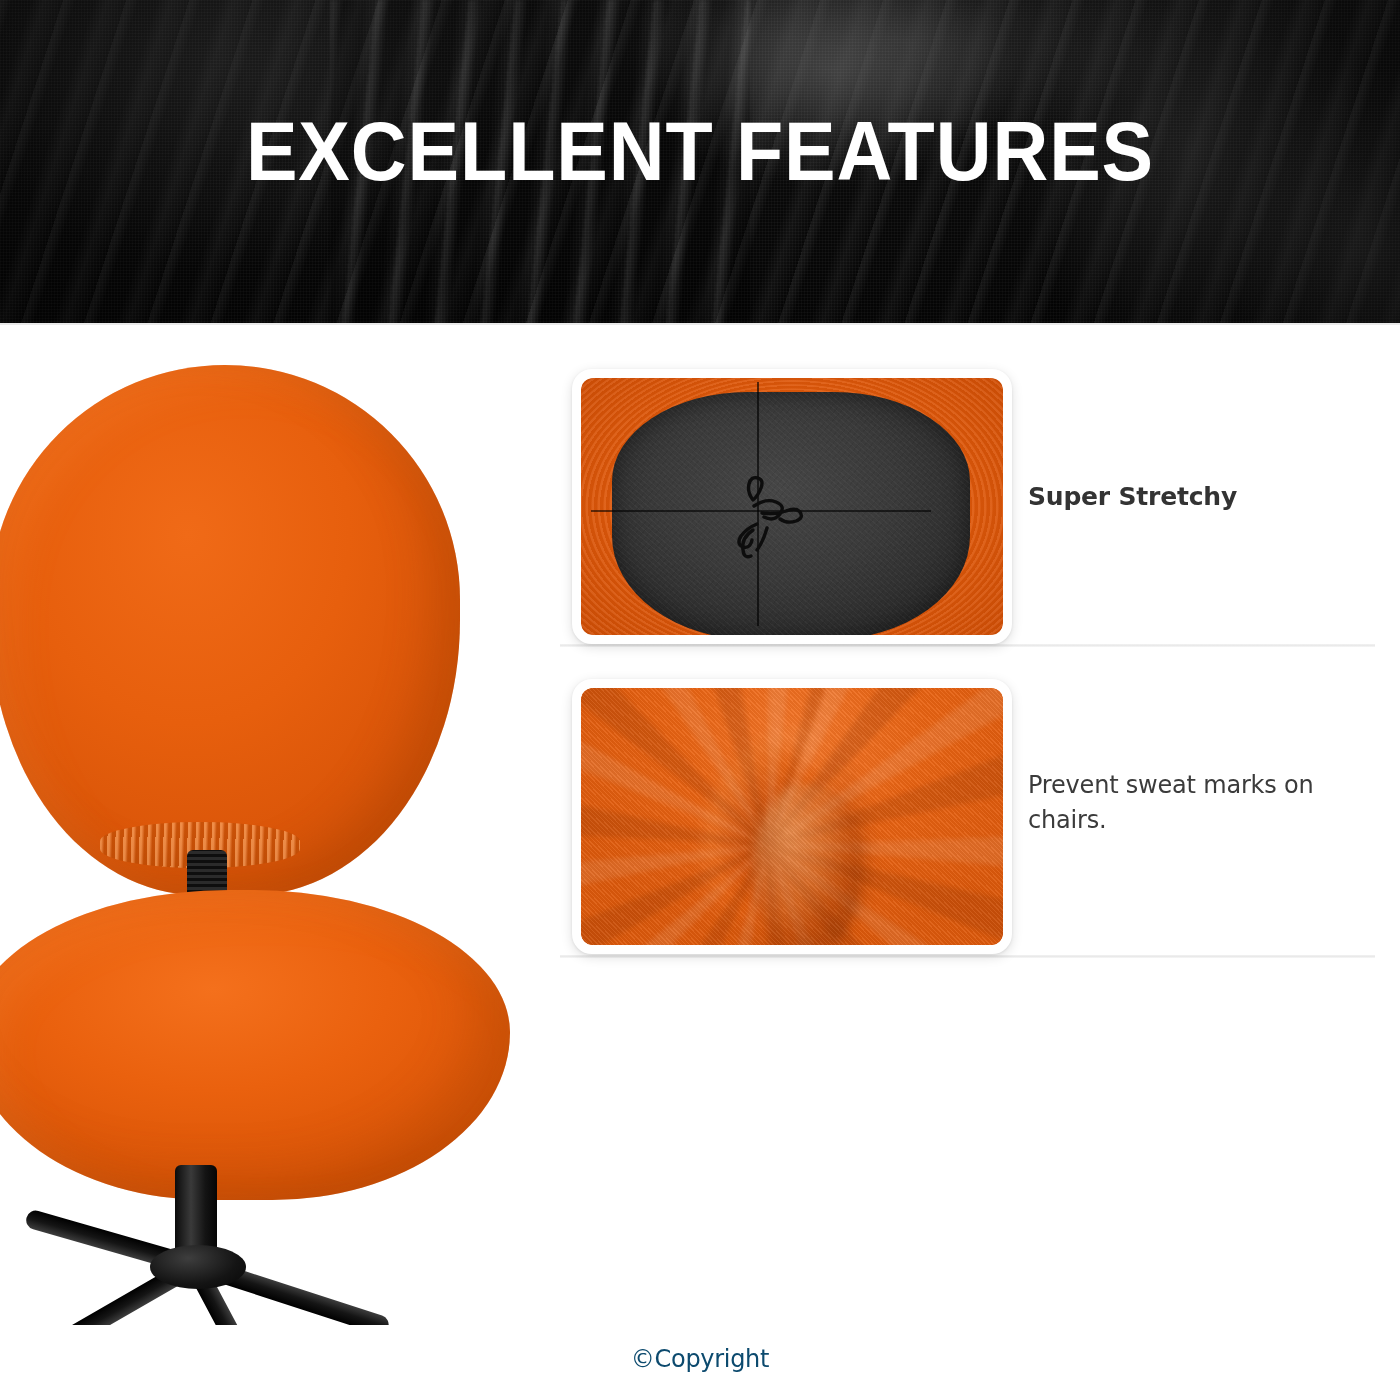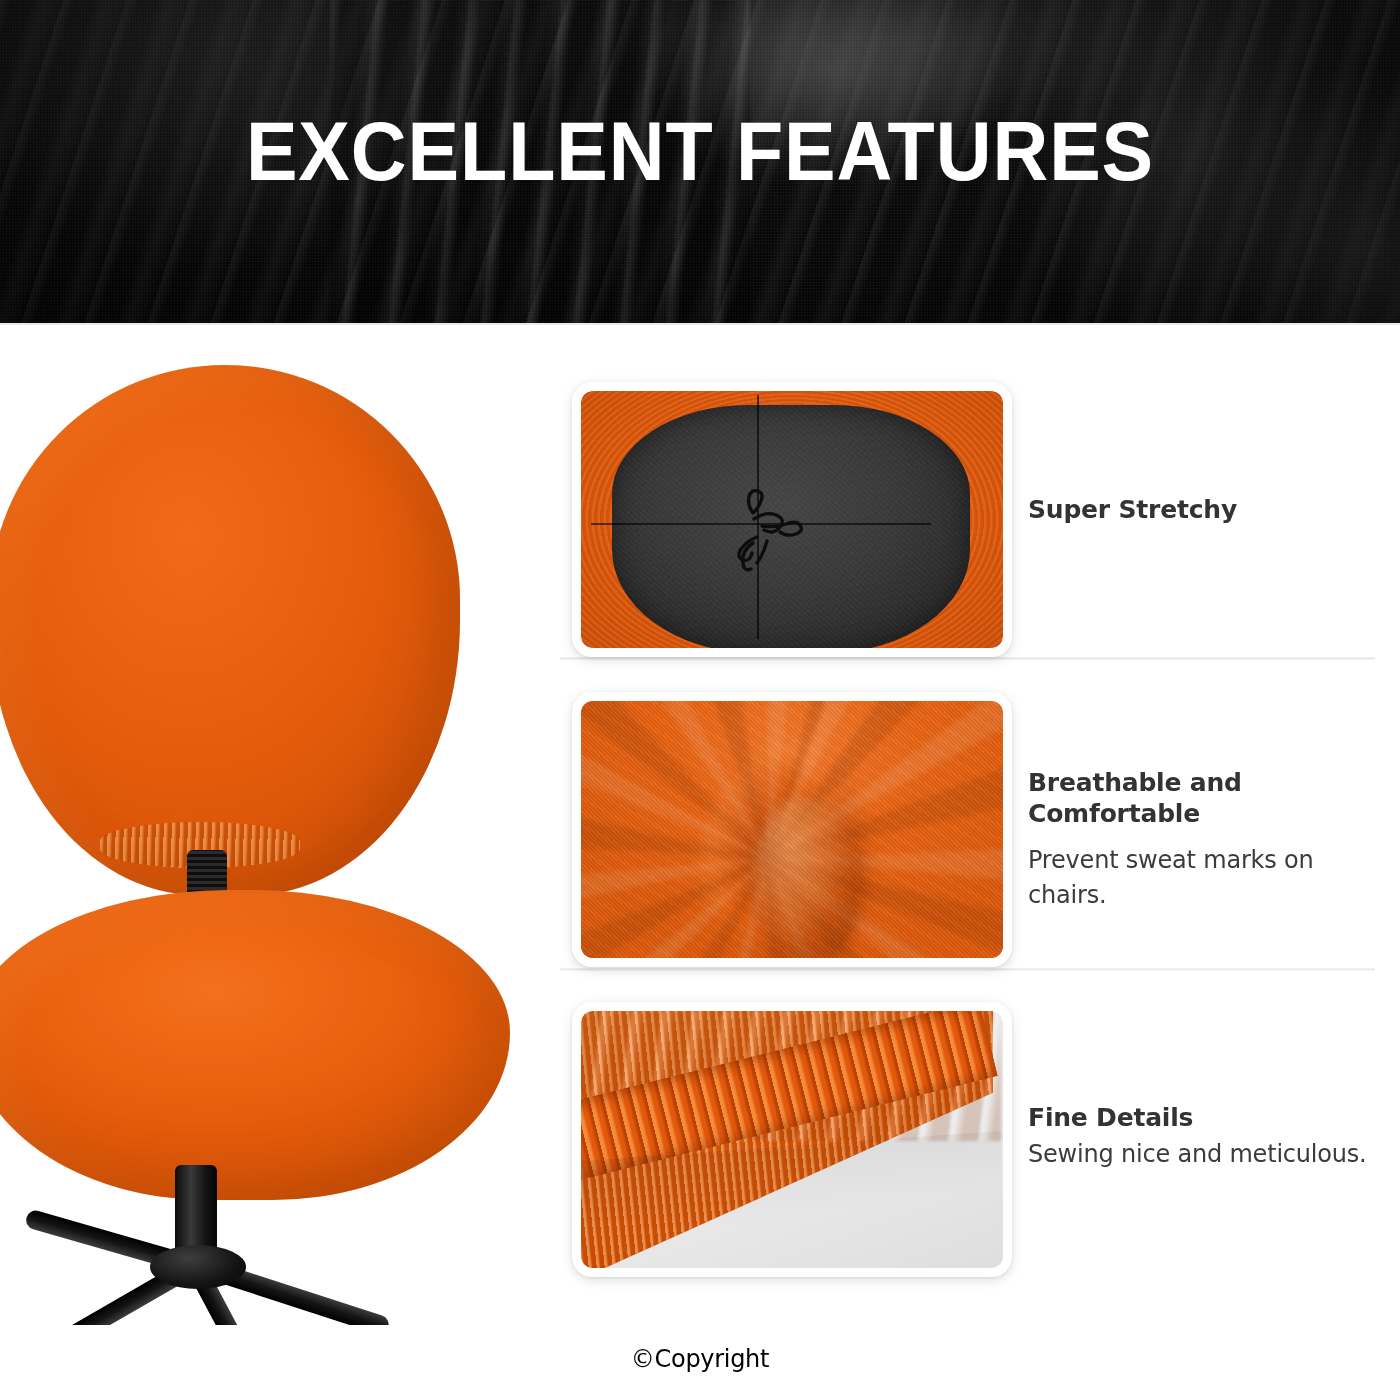--- a/index.html
+++ b/index.html
@@ -173,21 +173,21 @@
     transform-origin: 6px 10px;
   }
   .leg.l1 { transform: rotate(150deg); }
   .leg.l2 { transform: rotate(196deg); width: 180px; }
   .leg.l3 { transform: rotate(18deg); }
   .leg.l4 { transform: rotate(62deg); width: 150px; }
 
   
   .features {
     position: absolute;
-    left: 560px; top: 352px;
+    left: 560px; top: 339px;
     width: 840px; height: 960px;
   }
   .feature-row {
     position: absolute;
     left: 0;
     width: 840px;
     height: 275px;
   }
   .feature-row.r1 { top: 30px; }
   .feature-row.r2 { top: 340px; }
@@ -391,21 +391,21 @@
   .feature-text.t2 .feature-desc { margin-top: 14px; }
 
   
   .copyright {
     position: absolute;
     left: 0; right: 0;
     top: 1345px;
     text-align: center;
     font-family: "DejaVu Sans", sans-serif;
     font-size: 24px;
-    color: #000000;
+    color: #0c4a6e;
     letter-spacing: -0.3px;
   }
 </style>
 </head>
 <body>
 
 <div class="page">
 
   <div class="hero">
     <div class="hero-fabric"></div>
@@ -467,40 +467,22 @@
       <div class="card">
         <div class="card-inner">
           <div class="c2-fabric"></div>
           <div class="c2-swirl"></div>
           <div class="c2-fold-a"></div>
           <div class="c2-fold-b"></div>
           <div class="c2-weave"></div>
         </div>
       </div>
       <div class="feature-text t2">
-        <p class="feature-title">Breathable and Comfortable</p>
         <p class="feature-desc">Prevent sweat marks on chairs.</p>
       </div>
     </div>
 
-    <div class="feature-row r3">
-      <div class="card">
-        <div class="card-inner">
-          <div class="c3-bg"></div>
-          <div class="c3-shape">
-            <div class="c3-ribs"></div>
-          </div>
-          <div class="c3-gathers"></div>
-          <div class="c3-band"></div>
-          <div class="c3-shadow"></div>
-        </div>
-      </div>
-      <div class="feature-text t3">
-        <p class="feature-title">Fine Details</p>
-        <p class="feature-desc">Sewing nice and meticulous.</p>
-      </div>
-    </div>
 
   </div>
 
   <div class="copyright">©Copyright</div>
 
 </div>
 
 </body></html>

